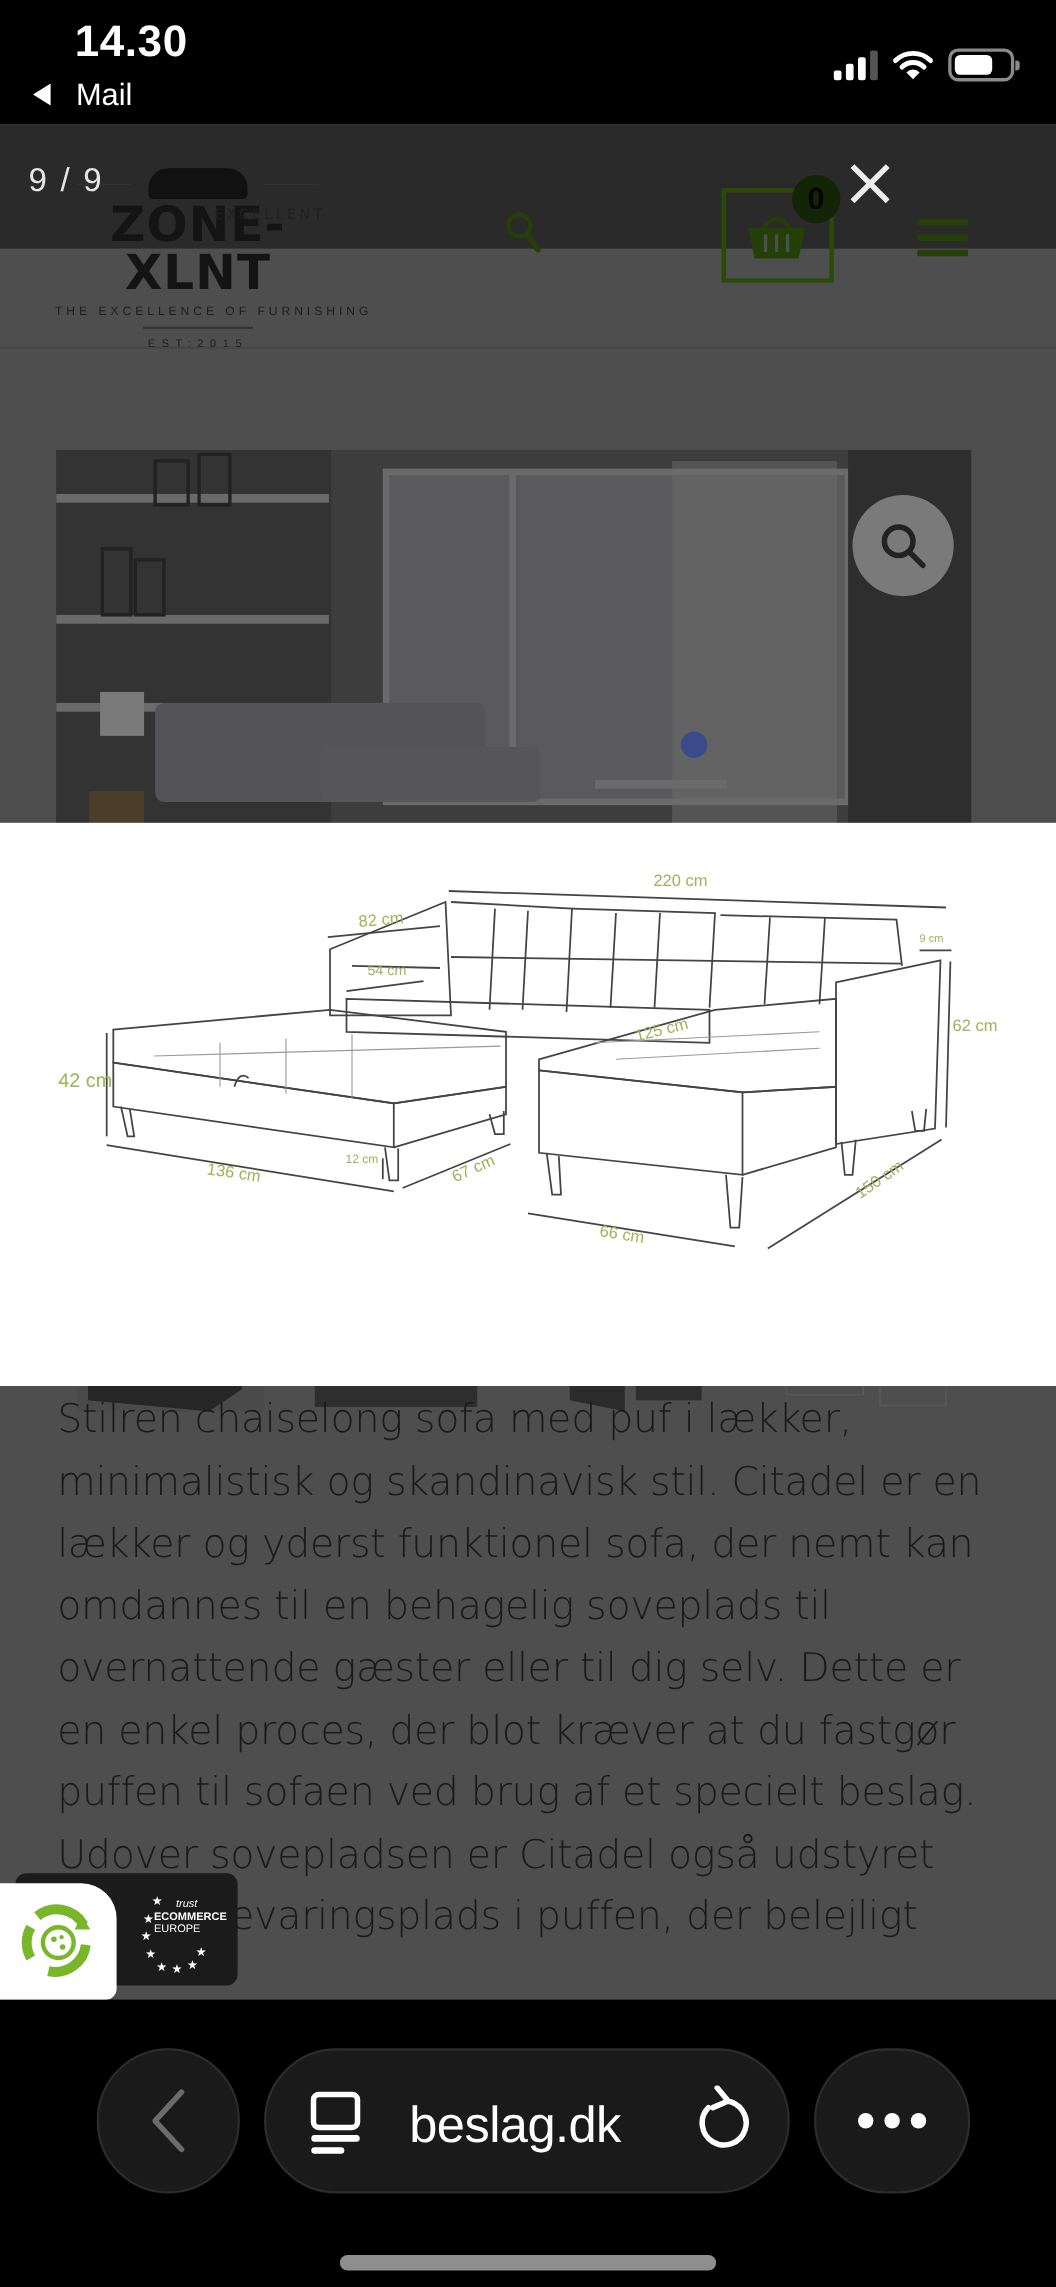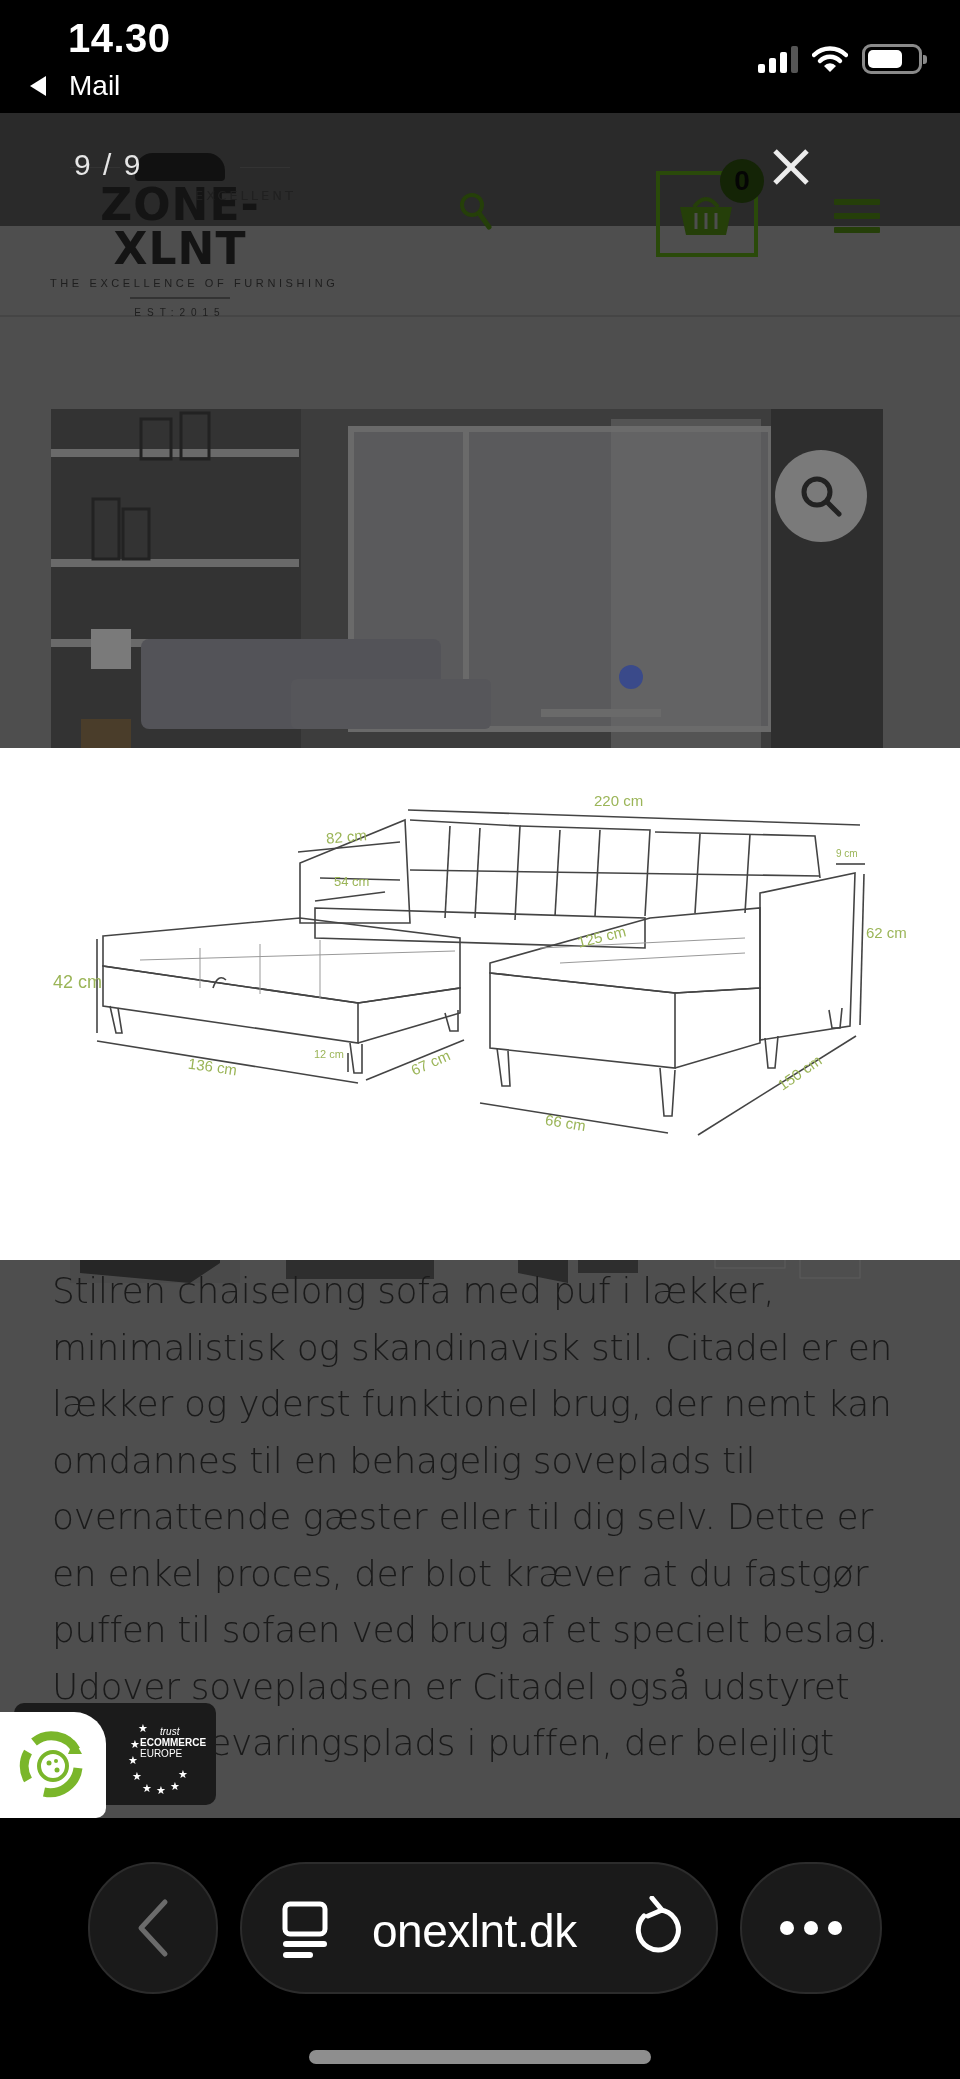--- a/index.html
+++ b/index.html
@@ -41,21 +41,21 @@
 
   .main-photo { position: absolute; left: 51px; top: 296px; width: 832px; height: 340px; overflow: hidden; background: #3c3c3c; }
   .zoom-btn { position: absolute; left: 775px; top: 337px; width: 92px; height: 92px; border-radius: 50%; background: #7a7a7a; display: flex; align-items: center; justify-content: center; }
 
   .thumbs { position: absolute; left: 0; top: 1070px; width: 960px; height: 110px; }
   .thumb { position: absolute; top: 0; height: 100px; }
 
   .desc { position: absolute; left: 52px; top: 1150px; width: 870px; font-family: "DejaVu Sans", sans-serif; font-weight: 200; font-size: 36px; line-height: 56.5px; color: #1a1a1a; letter-spacing: -0.3px; }
 
   
-  .lb-counter { position: absolute; left: 26px; top: 148px; color: #e6e6e6; font-size: 30px; letter-spacing: 2px; margin-left: 48px; }
+  .lb-counter { position: absolute; left: 26px; top: 148px; color: #e6e6e6; font-size: 30px; letter-spacing: 2px; }
   .lb-close { position: absolute; left: 770px; top: 146px; width: 42px; height: 42px; }
   .lb-image { position: absolute; left: 0; top: 748px; width: 960px; height: 512px; background: #fff; }
   .dim-label { position: absolute; color: #9bb558; font-size: 15px; white-space: nowrap; }
 
   
   .trust-badge { position: absolute; left: 14px; top: 1703px; width: 202px; height: 102px; background: #1b1b1b; border-radius: 10px; }
   .trust-text { position: absolute; left: 120px; top: 1728px; color: #fff; font-size: 10px; line-height: 11px; }
   .eco-badge { position: absolute; left: 0; top: 1712px; width: 106px; height: 106px; background: #fff; border-radius: 0 32px 10px 0; display: flex; align-items: center; justify-content: center; }
 
   
@@ -183,21 +183,21 @@
     <svg class="thumb" style="left:710px;width:170px" viewBox="0 0 170 100">
       <rect x="40" y="25" width="110" height="40" fill="none" stroke="#5d5d5d"></rect>
       <rect x="5" y="50" width="70" height="35" fill="none" stroke="#5d5d5d"></rect>
       <rect x="90" y="55" width="60" height="40" fill="none" stroke="#5d5d5d"></rect>
     </svg>
   </div>
 
   <div class="desc">
     <div>Stilren chaiselong sofa med puf i lækker,</div>
     <div>minimalistisk og skandinavisk stil. Citadel er en</div>
-    <div>lækker og yderst funktionel brug, der nemt kan</div>
+    <div>lækker og yderst funktionel sofa, der nemt kan</div>
     <div>omdannes til en behagelig soveplads til</div>
     <div>overnattende gæster eller til dig selv. Dette er</div>
     <div>en enkel proces, der blot kræver at du fastgør</div>
     <div>puffen til sofaen ved brug af et specielt beslag.</div>
     <div>Udover sovepladsen er Citadel også udstyret</div>
     <div>med opbevaringsplads i puffen, der belejligt</div>
   </div>
 </div>
 
 <div class="lb-counter">9 / 9</div>
@@ -315,21 +315,21 @@
     <svg width="36" height="60" viewBox="0 0 36 60">
       <path d="M30 4 L6 30 L30 56" stroke="#6b6b6b" stroke-width="5" fill="none" stroke-linecap="round" stroke-linejoin="round"></path>
     </svg>
   </div>
   <div class="tb-url">
     <svg style="position:absolute;left:38px;top:36px" width="50" height="60" viewBox="0 0 50 60">
       <rect x="5" y="4" width="40" height="30" rx="5" stroke="#fff" stroke-width="5" fill="none"></rect>
       <rect x="3" y="41" width="44" height="6" rx="3" fill="#fff"></rect>
       <rect x="3" y="52" width="30" height="6" rx="3" fill="#fff"></rect>
     </svg>
-    <span class="tb-url-text">onexlnt.dk</span>
+    <span class="tb-url-text">beslag.dk</span>
     <svg style="position:absolute;left:388px;top:32px" width="52" height="62" viewBox="0 0 52 62">
       <path d="M30 14 A20 20 0 1 1 14 20" stroke="#fff" stroke-width="5" fill="none" stroke-linecap="round"></path>
       <path d="M22 2 L32 14 L18 20" stroke="#fff" stroke-width="5" fill="none" stroke-linecap="round" stroke-linejoin="round"></path>
     </svg>
   </div>
   <div class="tb-more">
     <span></span>
       <span></span>
       <span></span>
   </div>

